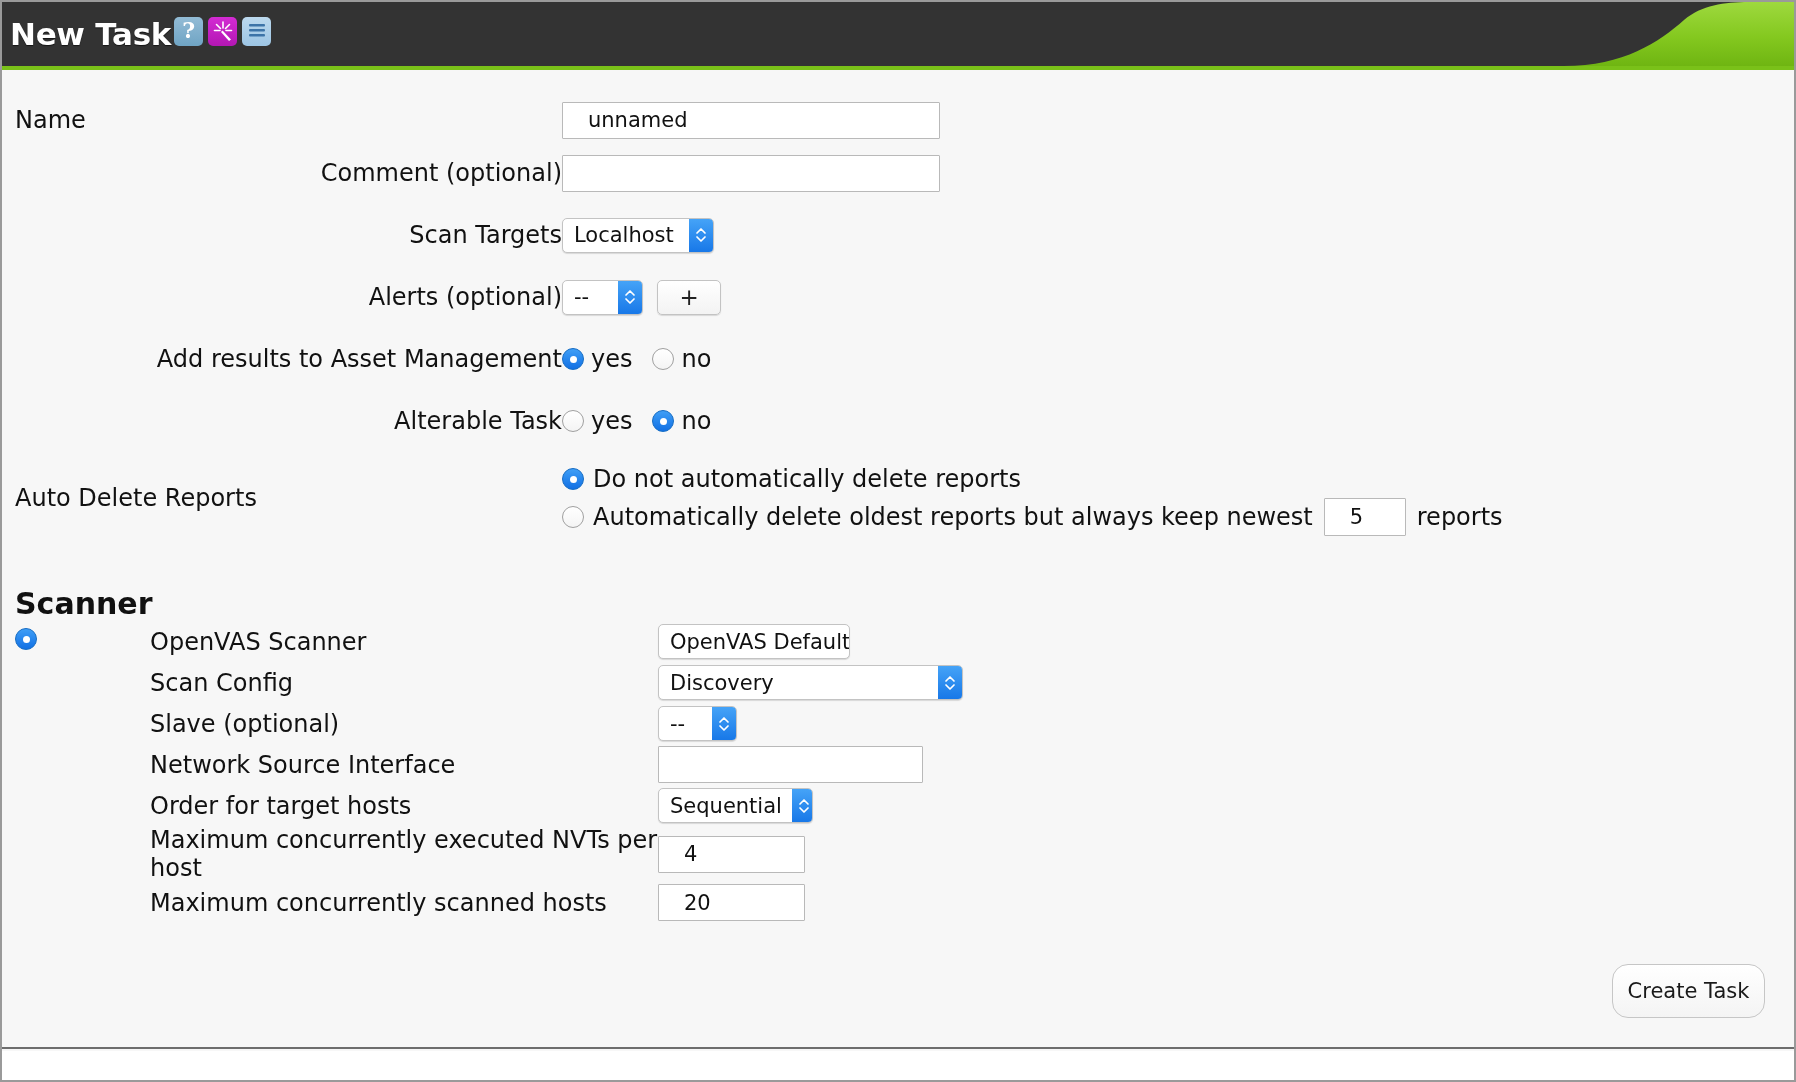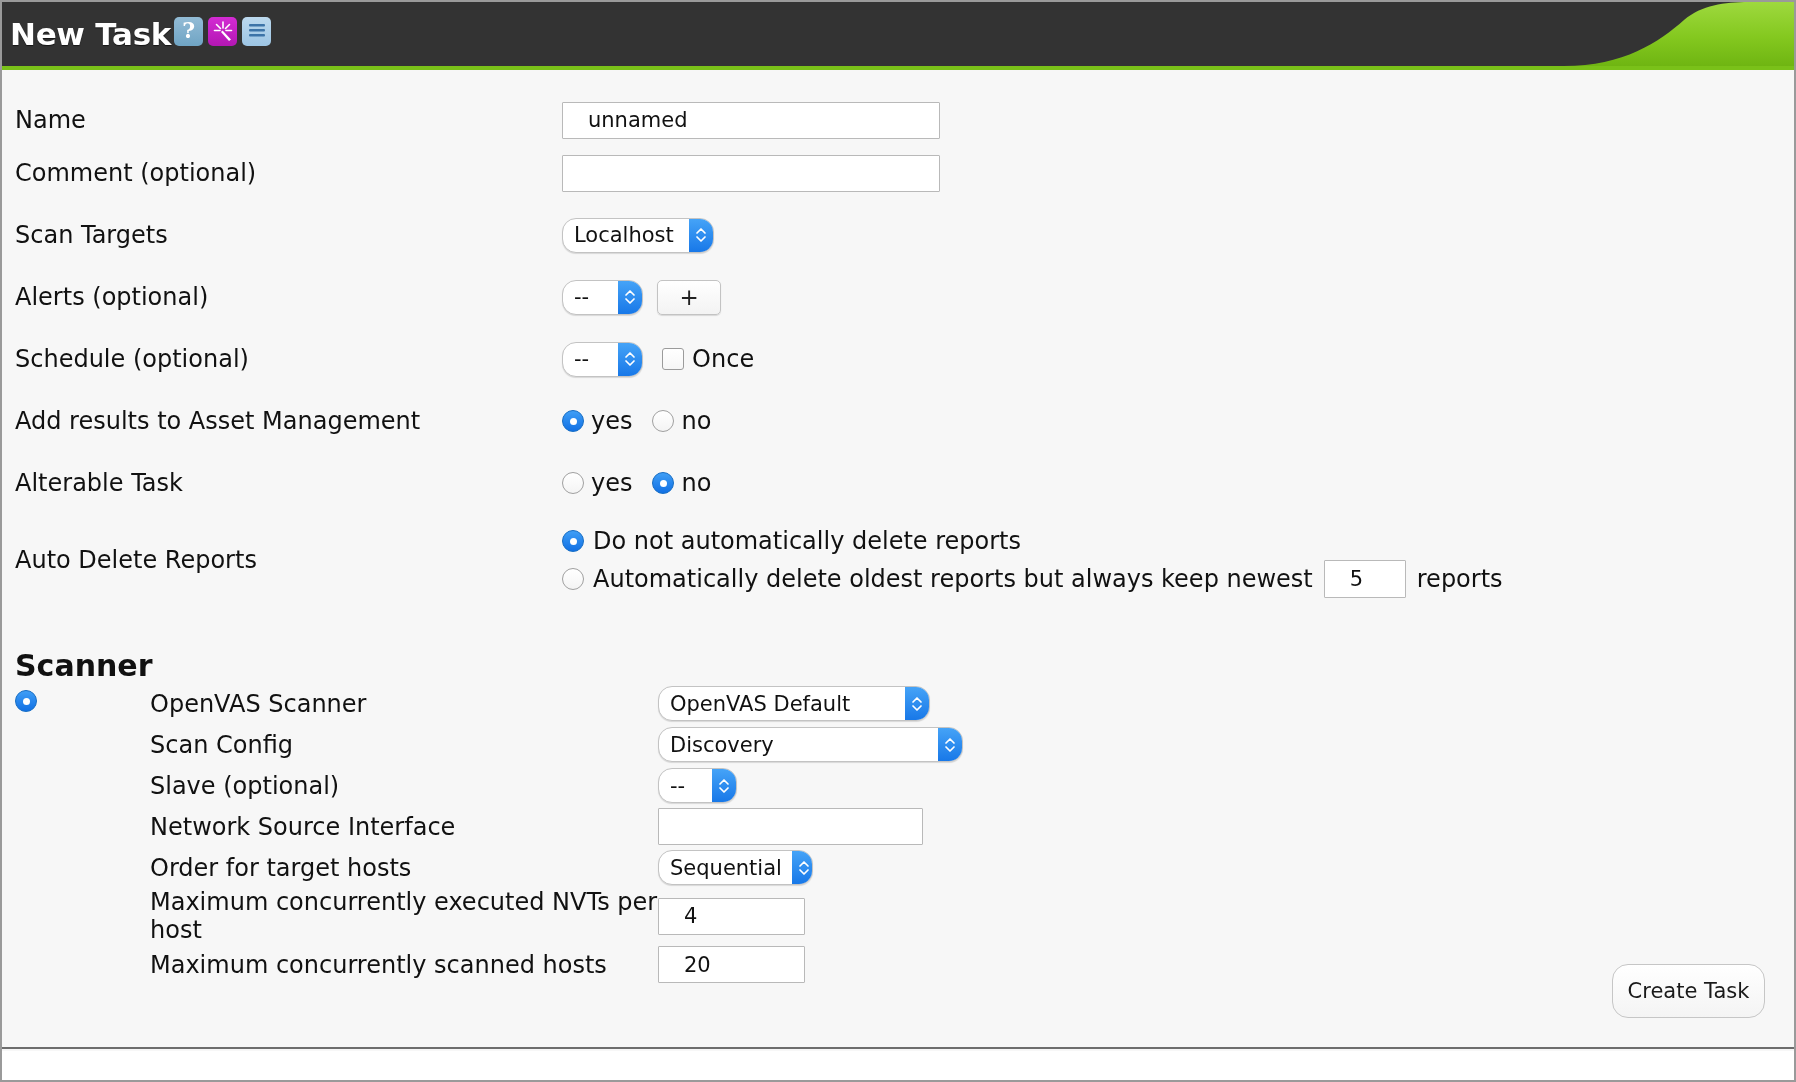--- a/index.html
+++ b/index.html
@@ -89,21 +89,21 @@
     vertical-align: middle;
     padding: 0;
   }
   .lbl-cell {
     width: 547px;
     font-size: 24px;
     color: #111111;
     height: 44px;
     font-family: "DejaVu Sans", sans-serif;
   }
-  .lbl-cell.tall { height: 62px; vertical-align: middle; }
+  .lbl-cell.tall { height: 62px; vertical-align: middle; text-align: right; }
 
   
   .txt {
     border: 1px solid #b9b9b9;
     background: #ffffff;
     font-size: 21px;
     font-family: "DejaVu Sans", sans-serif;
     color: #111;
     padding: 4px 25px;
     height: 37px;
@@ -115,21 +115,21 @@
   .txt-keep { width: 82px; height: 38px; font-size: 21px; }
   .txt-iface { width: 265px; }
   .txt-num { width: 147px; }
 
   
   .sel {
     display: inline-flex;
     align-items: stretch;
     background: #ffffff;
     border: 1px solid #c3c3c3;
-    border-radius: 14px;
+    border-radius: 5px;
     height: 35px;
     box-shadow: 0 1px 1px rgba(0,0,0,0.13);
     overflow: hidden;
     cursor: pointer;
     vertical-align: middle;
   }
   .sel .sel-txt {
     display: flex; align-items: center;
     padding: 0 10px 0 11px;
     font-size: 21px;
@@ -143,21 +143,21 @@
     display: flex; flex-direction: column;
     align-items: center; justify-content: center;
     flex: 0 0 24px;
   }
   .sel .sel-btn svg { display:block; }
 
   .sel-target { width: 152px; }
   .sel-target .sel-txt { flex: 1; }
   .sel-dash { width: 81px; }
   .sel-dash .sel-txt { flex: 1; justify-content: flex-start; }
-  .sel-scanner { width: 272px; }
+  .sel-scanner { width: 192px; }
   .sel-scanner .sel-txt { flex: 1; }
   .sel-config { width: 305px; }
   .sel-config .sel-txt { flex: 1; }
   .sel-slave { width: 79px; }
   .sel-slave .sel-txt { flex: 1; }
   .sel-order { width: 155px; }
   .sel-order .sel-txt { flex: 1; }
 
   
   .plusbtn {
@@ -398,40 +398,20 @@
                       <polyline points="2,8 6,4 10,8"></polyline>
                       <polyline points="2,12 6,16 10,12"></polyline>
                     </g>
                   </svg>
             </span>
           </div>
           <span class="plusbtn">+</span>
         </td>
       </tr>
       <tr>
-        <td class="lbl-cell tall">Schedule (optional)</td>
-        <td>
-          <div class="sel sel-dash">
-            <span class="sel-txt">--</span>
-            <span class="sel-btn">
-              <svg width="12" height="20" viewBox="0 0 12 20">
-                    <g fill="none" stroke="#ffffff" stroke-width="1.7" stroke-linecap="round" stroke-linejoin="round">
-                      <polyline points="2,8 6,4 10,8"></polyline>
-                      <polyline points="2,12 6,16 10,12"></polyline>
-                    </g>
-                  </svg>
-            </span>
-          </div>
-          <span class="cbwrap">
-            <span class="cbox"></span>
-            <span class="cblabel">Once</span>
-          </span>
-        </td>
-      </tr>
-      <tr>
         <td class="lbl-cell tall">Add results to Asset Management</td>
         <td>
           <div class="radio-group">
             <span class="radio-item">
               <span class="radio on"></span>
               <span class="rtxt">yes</span>
             </span>
             <span class="radio-item">
               <span class="radio"></span>
               <span class="rtxt">no</span>

